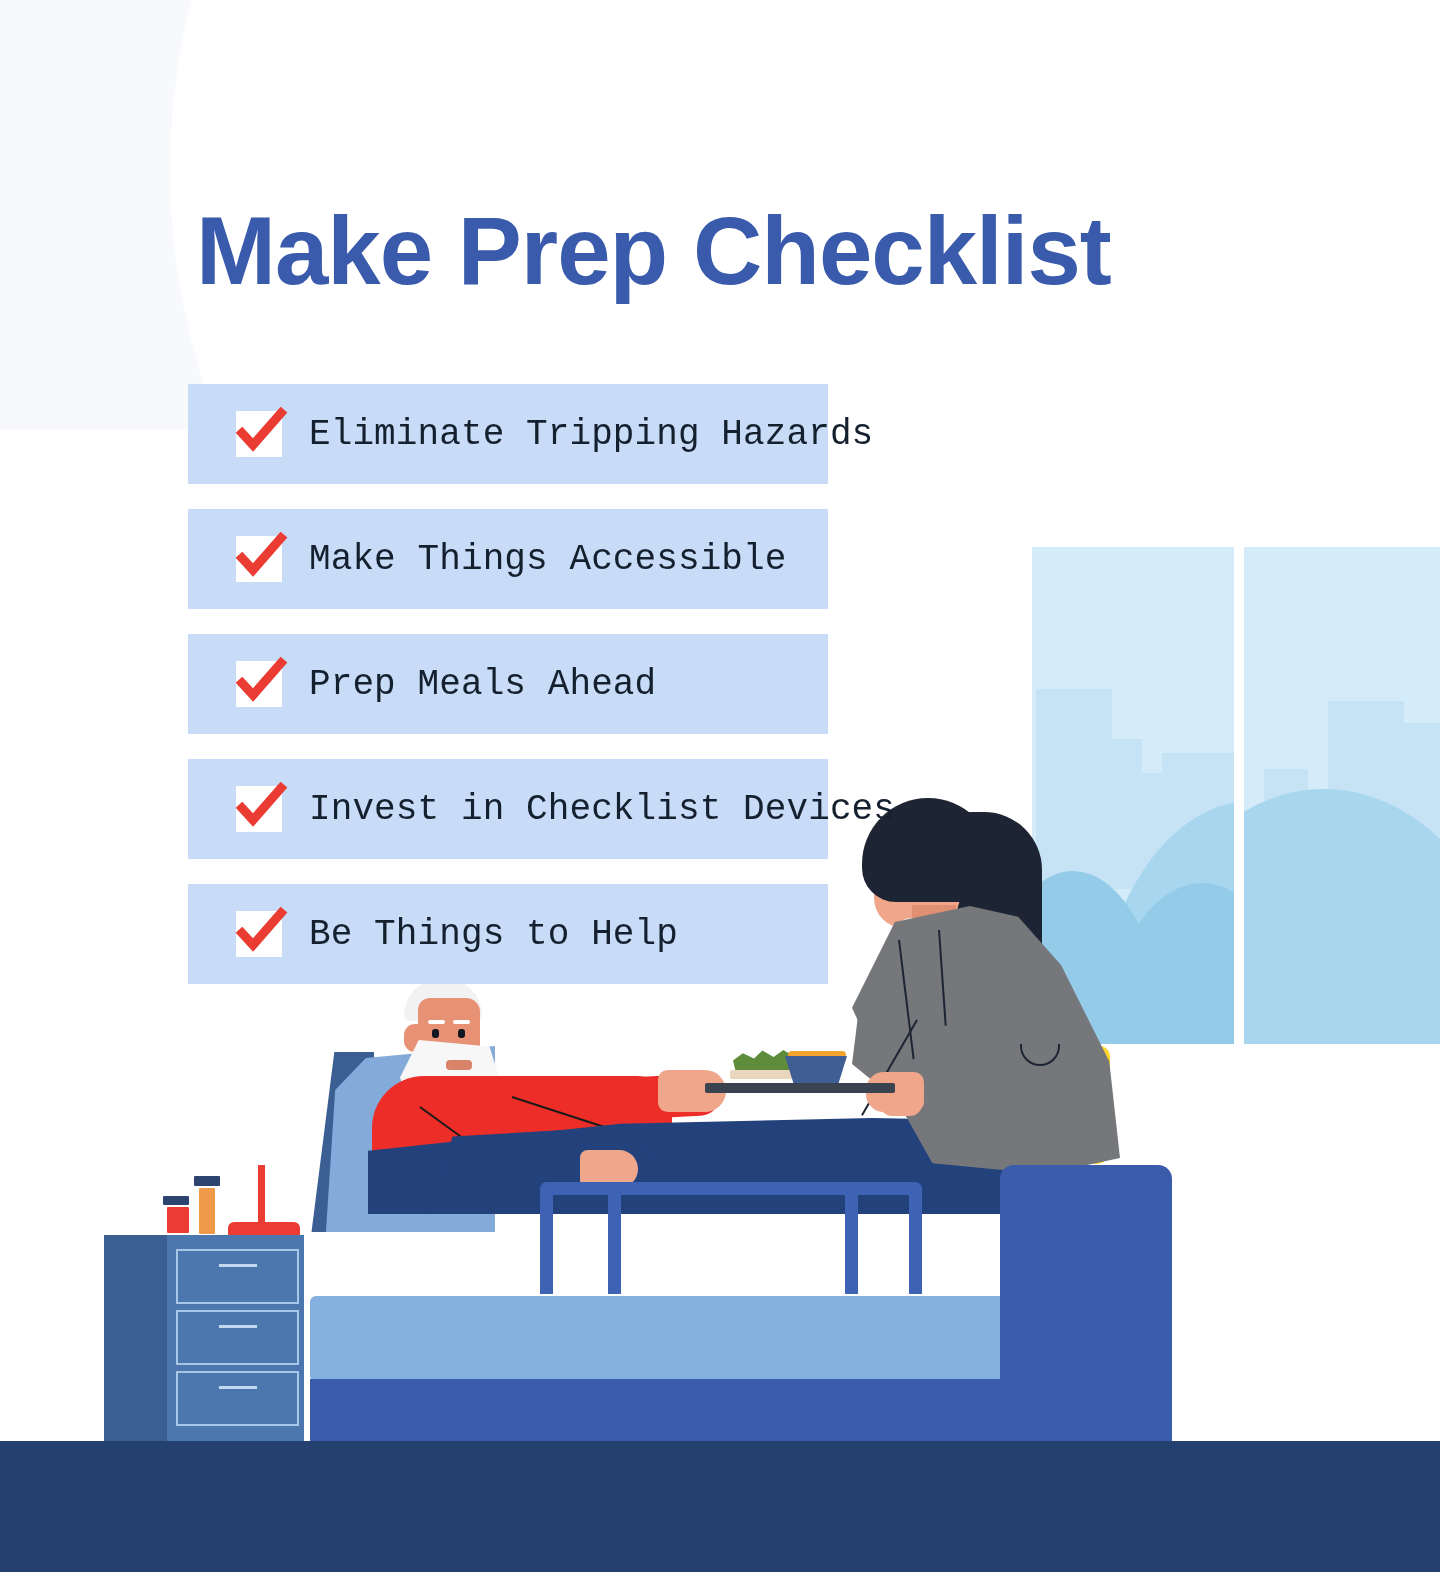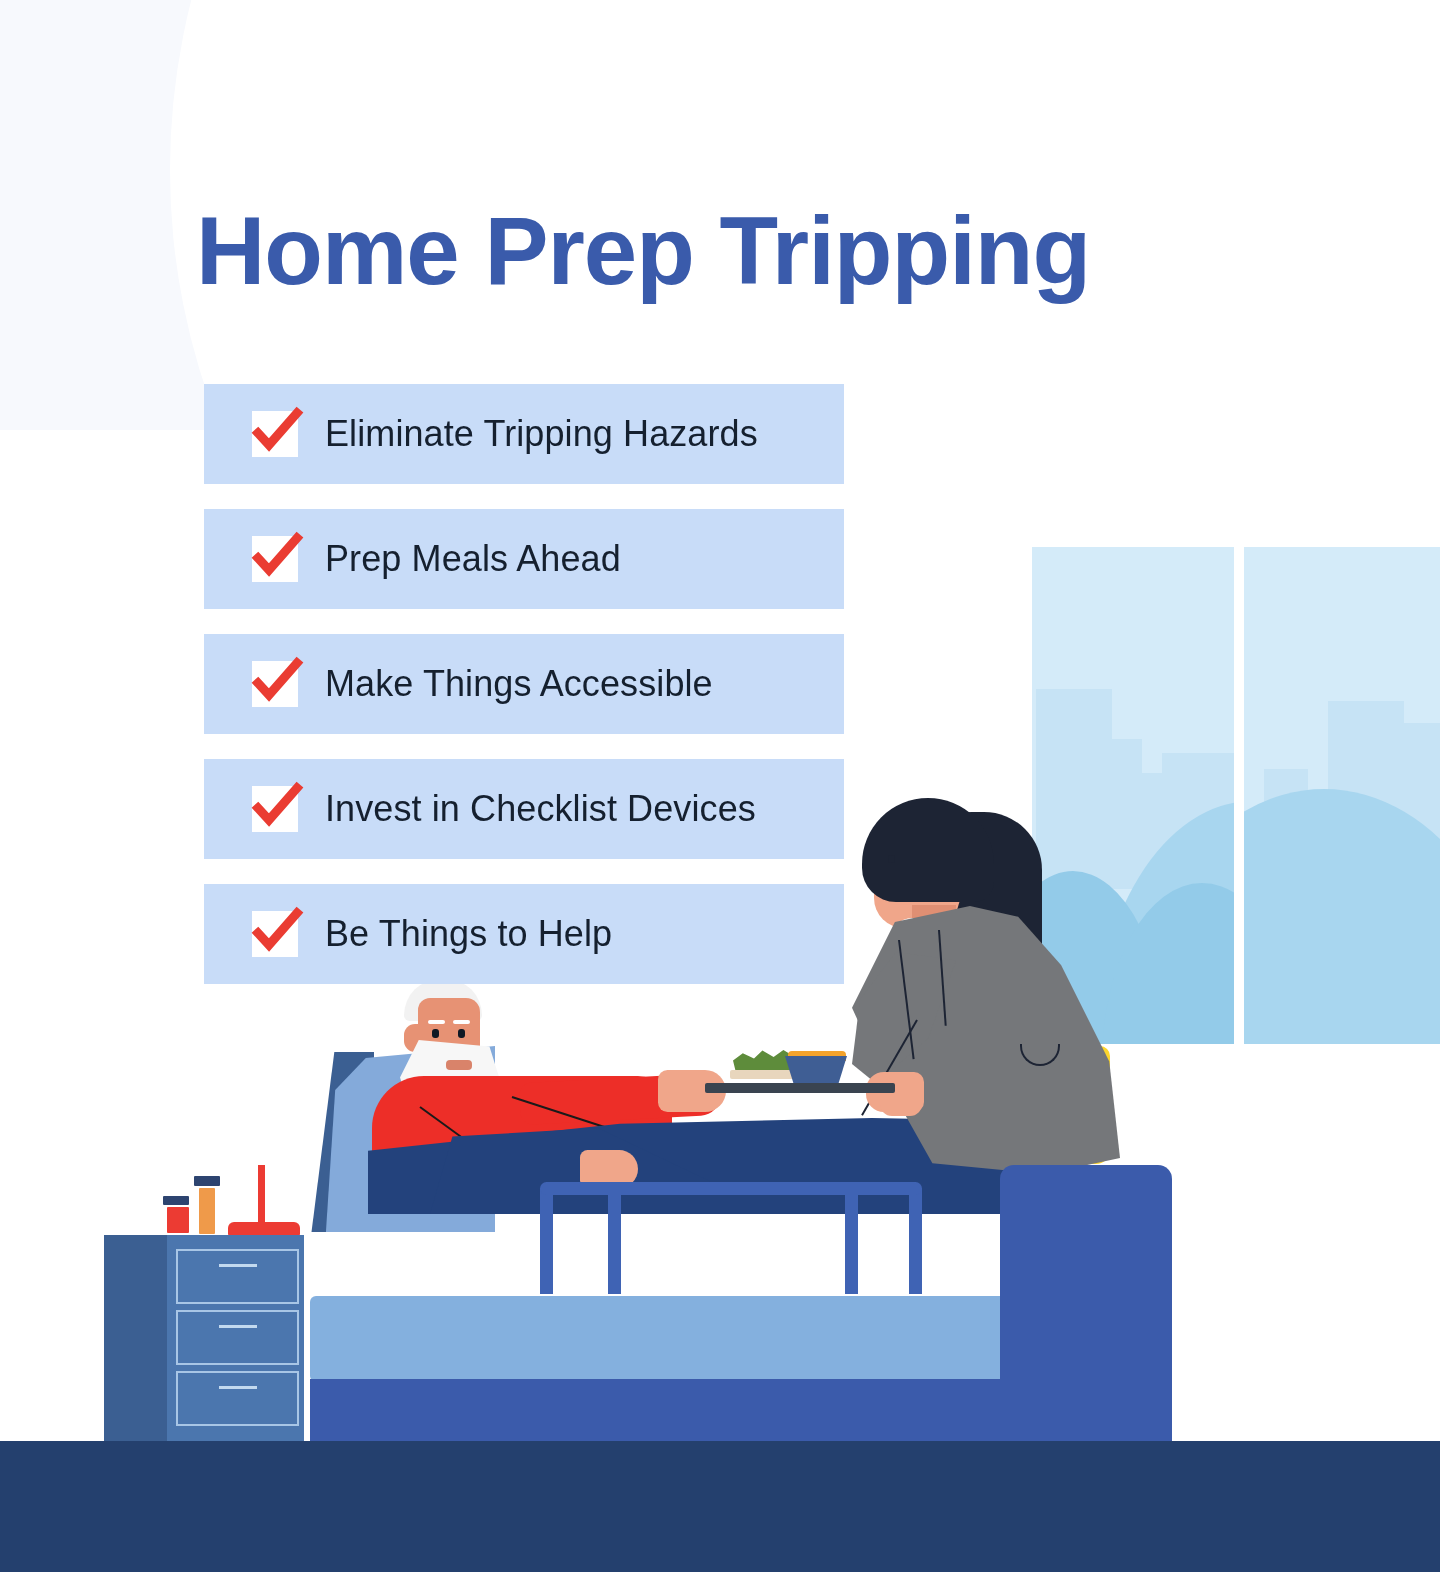--- a/index.html
+++ b/index.html
@@ -516,23 +516,24 @@
     font-weight: 700;
     letter-spacing: -1px;
     color: #3a5bab;
     line-height: 1.1;
     white-space: nowrap;
   }
 
   
   .checklist {
     position: absolute;
-    left: 204px;
+    left: 188px;
     top: 384px;
     width: 721px;
+    font-family: Liberation Mono, monospace;
   }
   .check-row {
     position: relative;
     width: 640px;
     height: 100px;
     background: #c8dcf8;
     margin-bottom: 25px;
     display: flex;
     align-items: center;
   }
@@ -658,49 +659,49 @@
   <div class="rail rail-leg" style="left:608px;"></div>
   <div class="rail rail-leg" style="left:845px;"></div>
   <div class="rail rail-leg" style="left:909px;"></div>
   <div class="rail rail-top"></div>
   <div class="bed-mattress"></div>
   <div class="bed-foot"></div>
   <div class="bed-frame-base"></div>
 
   <div class="floor-band"></div>
 
-  <div class="title">Home Prep Tripping</div>
+  <div class="title">Make Prep Checklist</div>
 
   <div class="checklist">
 
     <div class="check-row">
       <span class="checkbox">
         <svg viewBox="0 0 58 58" aria-hidden="true">
           <path d="M10 30 L21 42 L49 10" fill="none" stroke="#ea3c32" stroke-width="9" stroke-linecap="square" stroke-linejoin="miter"></path>
         </svg>
       </span>
       <span class="check-label">Eliminate Tripping Hazards</span>
     </div>
 
     <div class="check-row">
       <span class="checkbox">
         <svg viewBox="0 0 58 58" aria-hidden="true">
           <path d="M10 30 L21 42 L49 10" fill="none" stroke="#ea3c32" stroke-width="9" stroke-linecap="square" stroke-linejoin="miter"></path>
         </svg>
       </span>
-      <span class="check-label">Prep Meals Ahead</span>
+      <span class="check-label">Make Things Accessible</span>
     </div>
 
     <div class="check-row">
       <span class="checkbox">
         <svg viewBox="0 0 58 58" aria-hidden="true">
           <path d="M10 30 L21 42 L49 10" fill="none" stroke="#ea3c32" stroke-width="9" stroke-linecap="square" stroke-linejoin="miter"></path>
         </svg>
       </span>
-      <span class="check-label">Make Things Accessible</span>
+      <span class="check-label">Prep Meals Ahead</span>
     </div>
 
     <div class="check-row">
       <span class="checkbox">
         <svg viewBox="0 0 58 58" aria-hidden="true">
           <path d="M10 30 L21 42 L49 10" fill="none" stroke="#ea3c32" stroke-width="9" stroke-linecap="square" stroke-linejoin="miter"></path>
         </svg>
       </span>
       <span class="check-label">Invest in Checklist Devices</span>
     </div>

